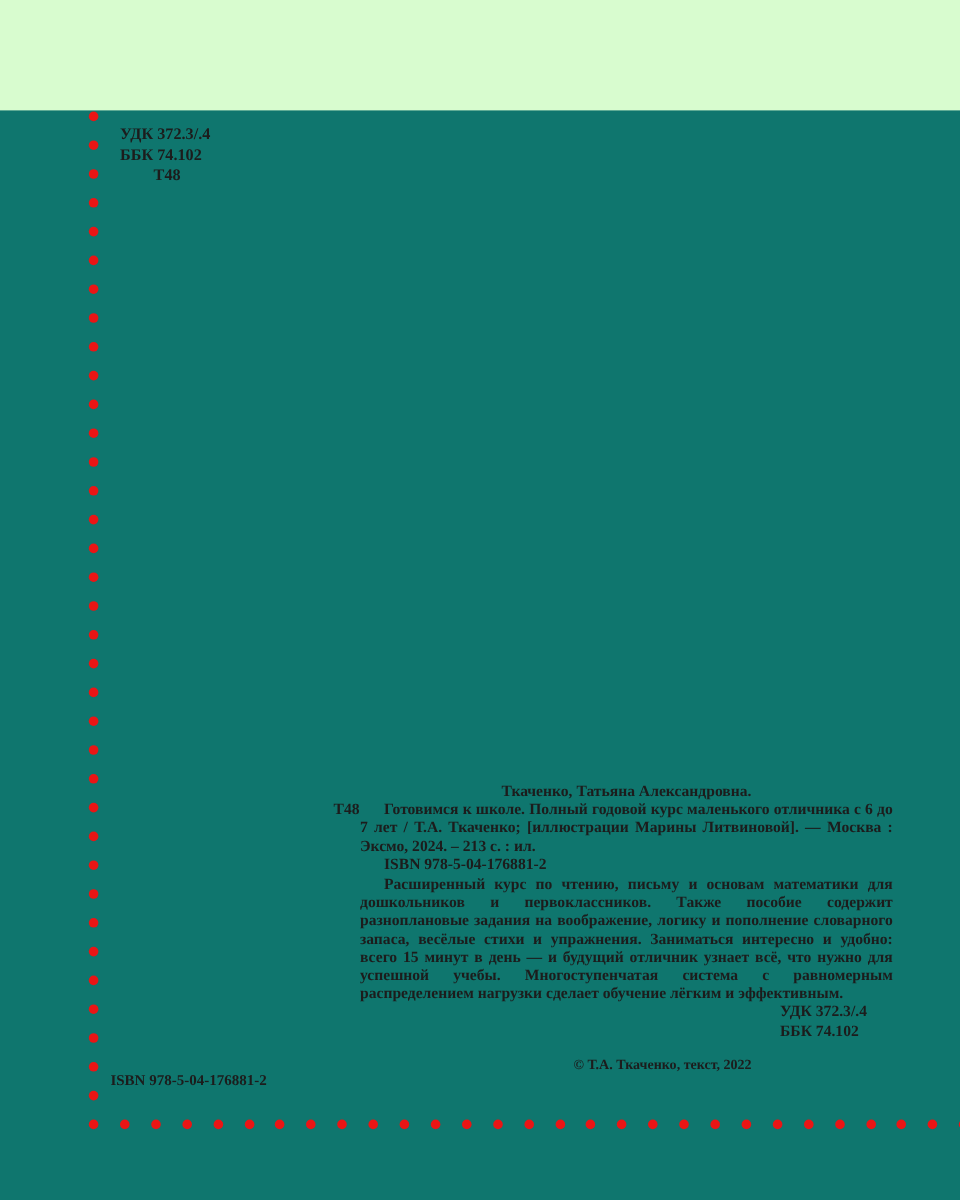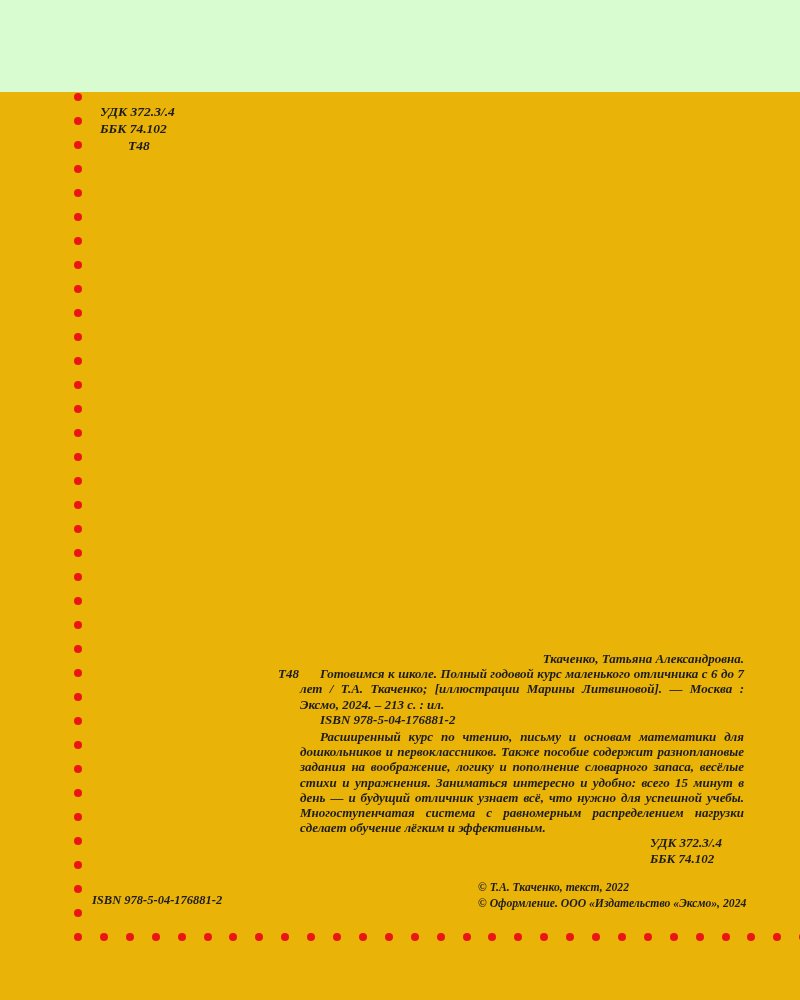--- a/index.html
+++ b/index.html
@@ -33,21 +33,21 @@
   .top-block .author-sign { padding-left: 28px; }
   .card {
     position: absolute;
     left: 300px; top: 651px;
     width: 444px;
     font-size: 13px;
     line-height: 15.2px;
     text-align: justify;
   }
   .card p { margin: 0; }
-  .author-heading { text-align: right; }
+  .author-heading { text-align: center; }
   .bib-wrap { position: relative; }
   .entry-code { position: absolute; left: -22px; top: 0; }
   .bib { text-indent: 20px; }
   .isbn-mid { text-align: left; padding-left: 20px; }
   .annotation { text-indent: 20px; margin-top: 2px !important; }
   .codes { margin-left: 350px; text-align: left; white-space: nowrap; }
   .footer-isbn {
     position: absolute;
     left: 92px; top: 893px;
     font-size: 12.5px;
@@ -57,21 +57,21 @@
     position: absolute;
     left: 478px; top: 880px;
     font-size: 11.7px;
     line-height: 16.2px;
     white-space: nowrap;
   }
 </style>
 </head>
 <body>
 
-<div class="page" style="background: #eab308; font-style: italic;">
+<div class="page" style="background: #0f766e;">
 
   <div class="green-band" style="background: rgb(216, 252, 207);"></div>
 
   <div id="dots-v">
       <div class="dot" style="left: 74px; top: 93px; background: rgb(234, 21, 21);"></div>
       <div class="dot" style="left: 74px; top: 117px; background: rgb(234, 21, 21);"></div>
       <div class="dot" style="left: 74px; top: 141px; background: rgb(234, 21, 21);"></div>
       <div class="dot" style="left: 74px; top: 165px; background: rgb(234, 21, 21);"></div>
       <div class="dot" style="left: 74px; top: 189px; background: rgb(234, 21, 21);"></div>
       <div class="dot" style="left: 74px; top: 213px; background: rgb(234, 21, 21);"></div>
@@ -154,16 +154,15 @@
     <div class="codes">
       <div>УДК 372.3/.4</div>
       <div>ББК 74.102</div>
     </div>
   </div>
 
   <div class="footer-isbn">ISBN 978-5-04-176881-2</div>
 
   <div class="footer-copy">
     <div>© Т.А. Ткаченко, текст, 2022</div>
-    <div>© Оформление. ООО «Издательство «Эксмо», 2024</div>
   </div>
 
 </div>
 
 </body></html>

